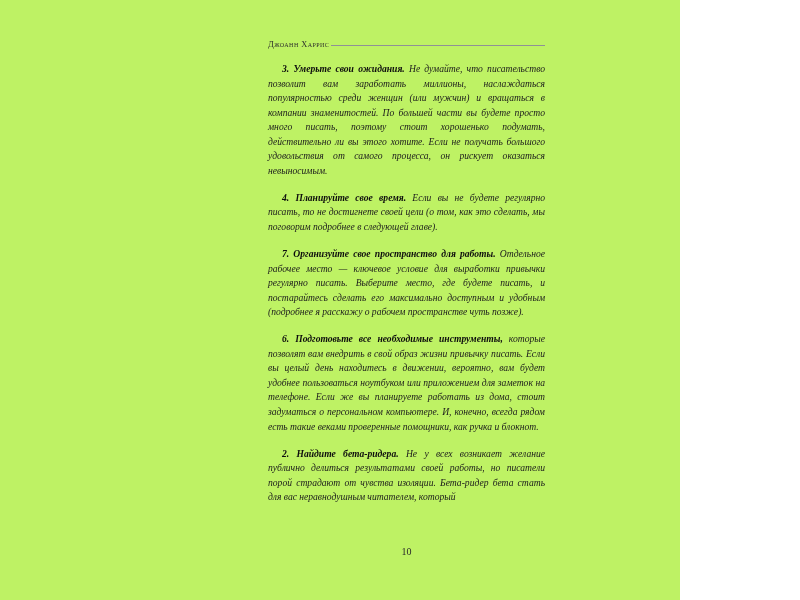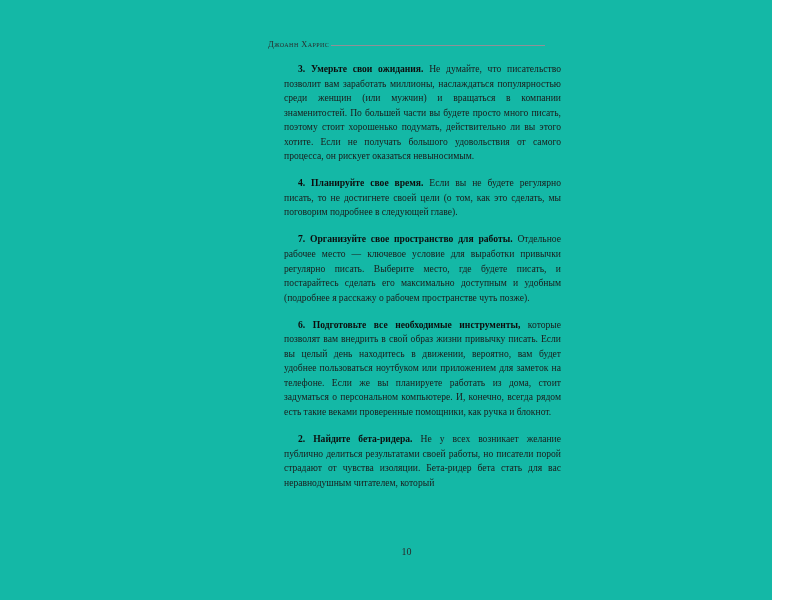--- a/index.html
+++ b/index.html
@@ -10,23 +10,23 @@
   body {
     width: 800px;
     height: 600px;
     overflow: hidden;
     font-family: "Liberation Serif", "DejaVu Serif", serif;
     color: #1a1a1a;
   }
 
   .page {
     position: relative;
-    width: 772px;
+    width: 680px;
     height: 600px;
-    background: #14b8a6;
+    background: #bef264;
   }
 
   
   .running-head {
     position: absolute;
     left: 268px;
     top: 40px;
     width: 277px;
     display: flex;
     align-items: baseline;
@@ -46,23 +46,24 @@
     height: 1px;
     background: #8f9196;
     margin-left: 2px;
     position: relative;
     top: -1.5px;
   }
 
   
   .text-column {
     position: absolute;
-    left: 284px;
+    left: 268px;
     top: 62px;
     width: 277px;
+    font-style: italic;
   }
 
   .para {
     margin: 0 0 12.5px 0;
     text-align: justify;
     text-justify: inter-word;
     font-size: 9.6px;
     line-height: 14.55px;
     text-indent: 14px;
     color: #1b1b1b;

